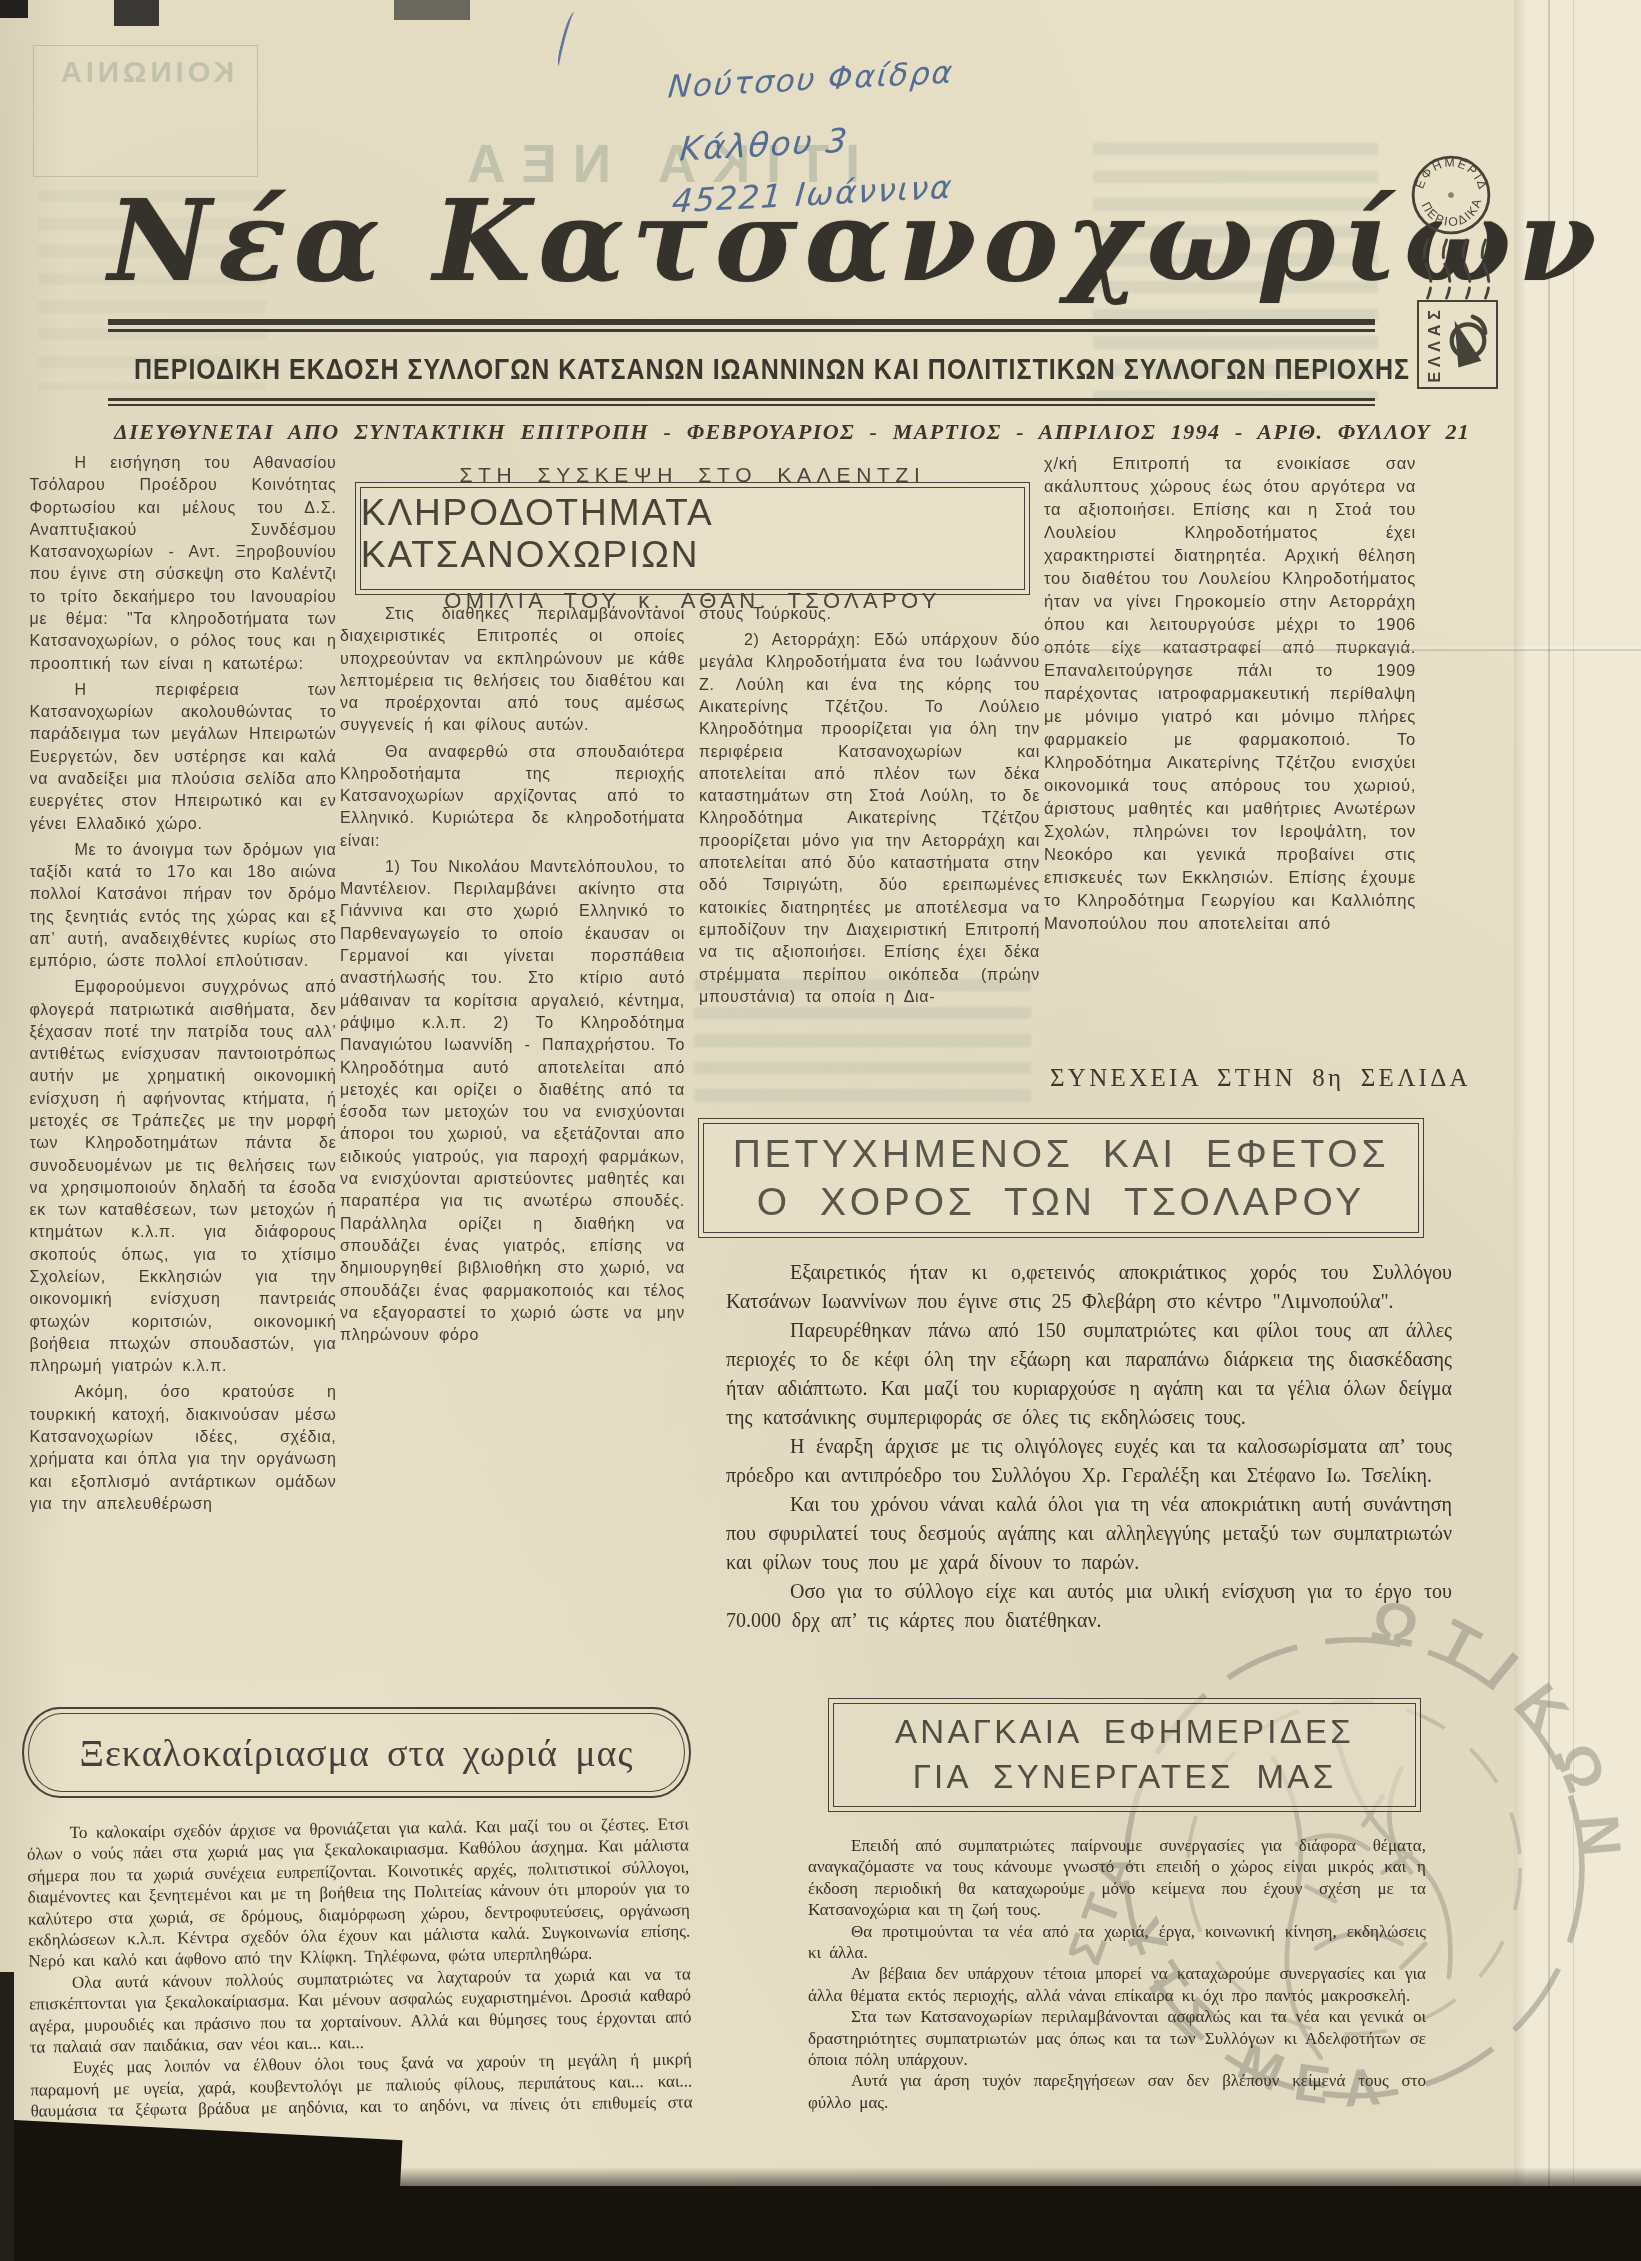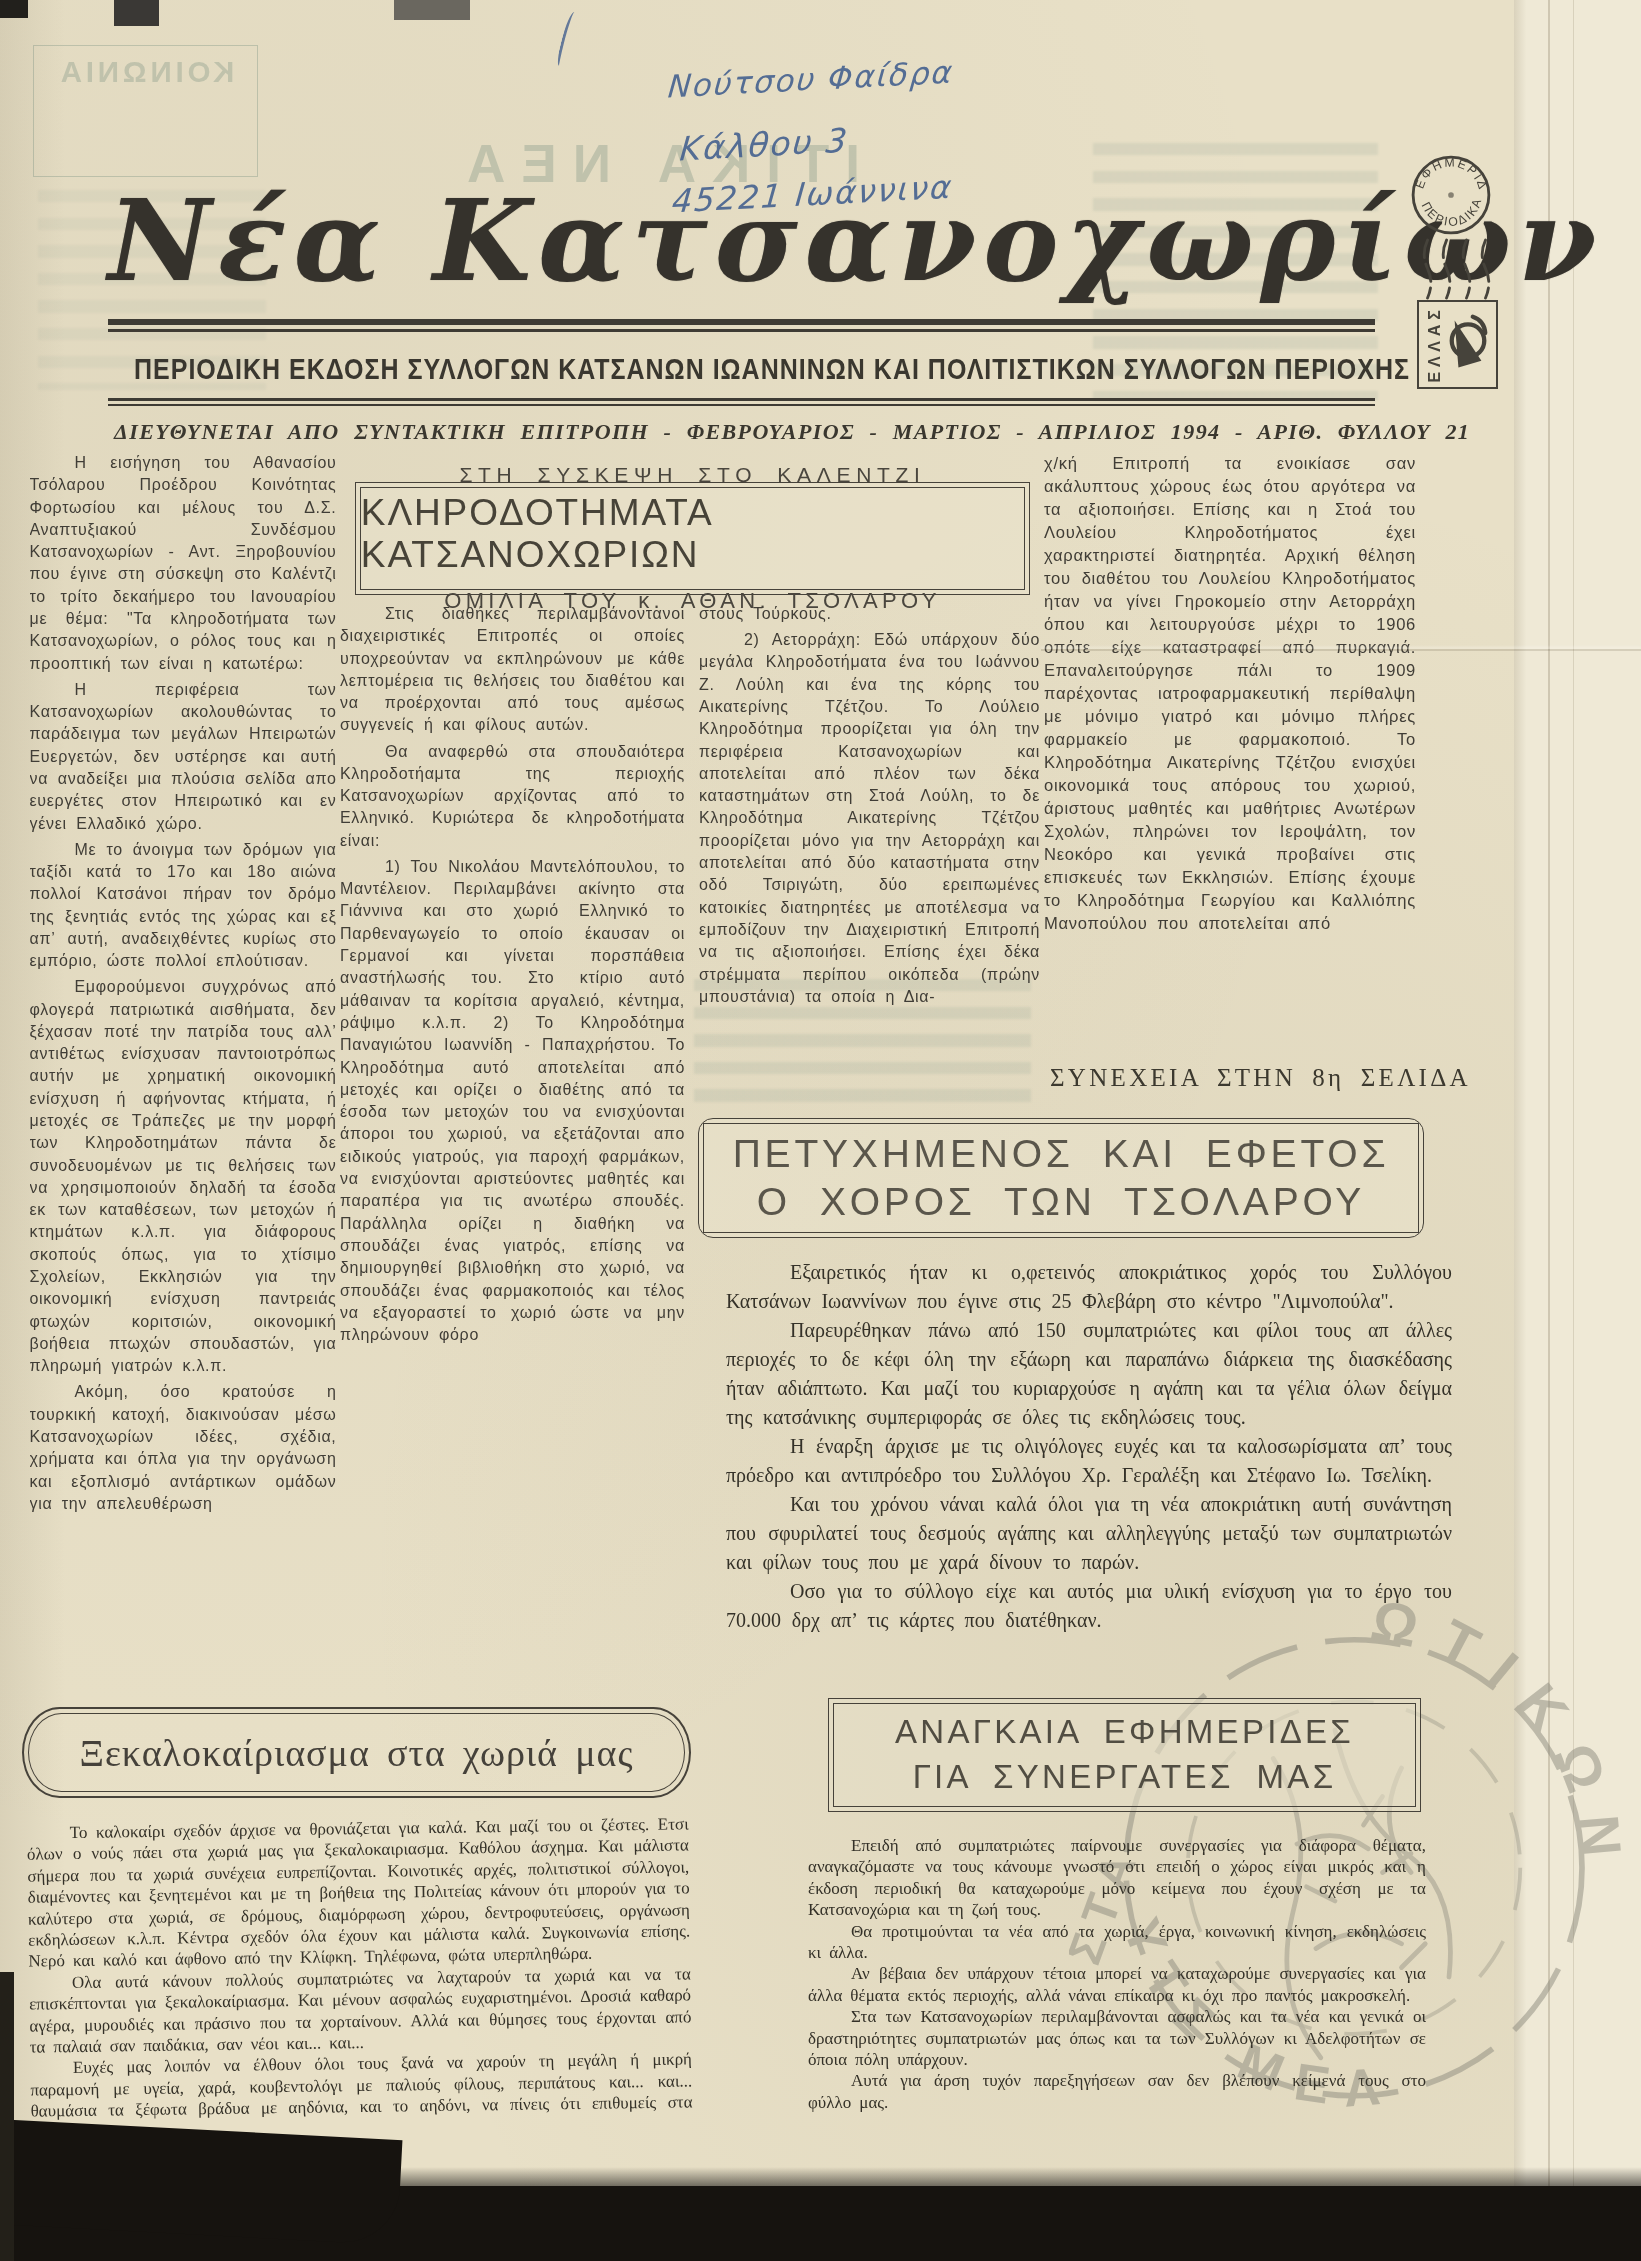--- a/index.html
+++ b/index.html
@@ -127,42 +127,42 @@
   <div class="abs dbox" style="left:355px;top:482px;width:675px;height:113px;box-sizing:border-box;">
     <div class="dbox-in">
       <div class="kicker">ΣΤΗ ΣΥΣΚΕΨΗ ΣΤΟ ΚΑΛΕΝΤΖΙ</div>
       <div class="headline1">ΚΛΗΡΟΔΟΤΗΜΑΤΑ ΚΑΤΣΑΝΟΧΩΡΙΩΝ</div>
       <div class="subhead1">ΟΜΙΛΙΑ ΤΟΥ κ. ΑΘΑΝ. ΤΣΟΛΑΡΟΥ</div>
     </div>
   </div>
 
   <div class="abs col" style="left:29.5px;top:452px;width:307px;height:1236px;">
     <p>Η εισήγηση του Αθανασίου Τσόλαρου Προέδρου Κοινότητας Φορτωσίου και μέλους του Δ.Σ. Αναπτυξιακού Συνδέσμου Κατσανοχωρίων - Αντ. Ξηροβουνίου που έγινε στη σύσκεψη στο Καλέντζι το τρίτο δεκαήμερο του Ιανουαρίου με θέμα: "Τα κληροδοτήματα των Κατσανοχωρίων, ο ρόλος τους και η προοπτική των είναι η κατωτέρω:</p>
-    <p>Η περιφέρεια των Κατσανοχωρίων ακολουθώντας το παράδειγμα των μεγάλων Ηπειρωτών Ευεργετών, δεν υστέρησε και αυτή να αναδείξει μια πλούσια σελίδα απο ευεργέτες στον Ηπειρωτικό και εν γένει Ελλαδικό χώρο.</p>
+    <p>Η περιφέρεια των Κατσανοχωρίων ακολουθώντας το παράδειγμα των μεγάλων Ηπειρωτών Ευεργετών, δεν υστέρησε και καλά να αναδείξει μια πλούσια σελίδα απο ευεργέτες στον Ηπειρωτικό και εν γένει Ελλαδικό χώρο.</p>
     <p>Με το άνοιγμα των δρόμων για ταξίδι κατά το 17ο και 18ο αιώνα πολλοί Κατσάνοι πήραν τον δρόμο της ξενητιάς εντός της χώρας και εξ απ’ αυτή, αναδειχθέντες κυρίως στο εμπόριο, ώστε πολλοί επλούτισαν.</p>
     <p>Εμφορούμενοι συγχρόνως από φλογερά πατριωτικά αισθήματα, δεν ξέχασαν ποτέ την πατρίδα τους αλλ’ αντιθέτως ενίσχυσαν παντοιοτρόπως αυτήν με χρηματική οικονομική ενίσχυση ή αφήνοντας κτήματα, ή μετοχές σε Τράπεζες με την μορφή των Κληροδοτημάτων πάντα δε συνοδευομένων με τις θελήσεις των να χρησιμοποιούν δηλαδή τα έσοδα εκ των καταθέσεων, των μετοχών ή κτημάτων κ.λ.π. για διάφορους σκοπούς όπως, για το χτίσιμο Σχολείων, Εκκλησιών για την οικονομική ενίσχυση παντρειάς φτωχών κοριτσιών, οικονομική βοήθεια πτωχών σπουδαστών, για πληρωμή γιατρών κ.λ.π.</p>
     <p>Ακόμη, όσο κρατούσε η τουρκική κατοχή, διακινούσαν μέσω Κατσανοχωρίων ιδέες, σχέδια, χρήματα και όπλα για την οργάνωση και εξοπλισμό αντάρτικων ομάδων για την απελευθέρωση</p>
   </div>
   <div class="abs col" style="left:340px;top:603px;width:345px;height:1088px;">
     <p>Στις διαθήκες περιλαμβάνοντανοι διαχειριστικές Επιτροπές οι οποίες υποχρεούνταν να εκπληρώνουν με κάθε λεπτομέρεια τις θελήσεις του διαθέτου και να προέρχονται από τους αμέσως συγγενείς ή και φίλους αυτών.</p>
     <p>Θα αναφερθώ στα σπουδαιότερα Κληροδοτήαμτα της περιοχής Κατσανοχωρίων αρχίζοντας από το Ελληνικό. Κυριώτερα δε κληροδοτήματα είναι:</p>
     <p>1) Του Νικολάου Μαντελόπουλου, το Μαντέλειον. Περιλαμβάνει ακίνητο στα Γιάννινα και στο χωριό Ελληνικό το Παρθεναγωγείο το οποίο έκαυσαν οι Γερμανοί και γίνεται πορσπάθεια αναστήλωσής του. Στο κτίριο αυτό μάθαιναν τα κορίτσια αργαλειό, κέντημα, ράψιμο κ.λ.π. 2) Το Κληροδότημα Παναγιώτου Ιωαννίδη - Παπαχρήστου. Το Κληροδότημα αυτό αποτελείται από μετοχές και ορίζει ο διαθέτης από τα έσοδα των μετοχών του να ενισχύονται άποροι του χωριού, να εξετάζονται απο ειδικούς γιατρούς, για παροχή φαρμάκων, να ενισχύονται αριστεύοντες μαθητές και παραπέρα για τις ανωτέρω σπουδές. Παράλληλα ορίζει η διαθήκη να σπουδάζει ένας γιατρός, επίσης να δημιουργηθεί βιβλιοθήκη στο χωριό, να σπουδάζει ένας φαρμακοποιός και τέλος να εξαγοραστεί το χωριό ώστε να μην πληρώνουν φόρο</p>
   </div>
   <div class="abs col" style="left:699px;top:603px;width:341px;height:475px;">
     <p class="noind">στους Τούρκους.</p>
     <p>2) Αετορράχη: Εδώ υπάρχουν δύο μεγάλα Κληροδοτήματα ένα του Ιωάννου Ζ. Λούλη και ένα της κόρης του Αικατερίνης Τζέτζου. Το Λούλειο Κληροδότημα προορίζεται για όλη την περιφέρεια Κατσανοχωρίων και αποτελείται από πλέον των δέκα καταστημάτων στη Στοά Λούλη, το δε Κληροδότημα Αικατερίνης Τζέτζου προορίζεται μόνο για την Αετορράχη και αποτελείται από δύο καταστήματα στην οδό Τσιριγώτη, δύο ερειπωμένες κατοικίες διατηρητέες με αποτέλεσμα να εμποδίζουν την Διαχειριστική Επιτροπή να τις αξιοποιήσει. Επίσης έχει δέκα στρέμματα περίπου οικόπεδα (πρώην μπουστάνια) τα οποία η Δια-</p>
   </div>
   <div class="abs col" style="left:1044px;top:452px;width:372px;height:605px;">
     <p class="noind" style="font-size:16.6px;line-height:23px;">χ/κή Επιτροπή τα ενοικίασε σαν ακάλυπτους χώρους έως ότου αργότερα να τα αξιοποιήσει. Επίσης και η Στοά του Λουλείου Κληροδοτήματος έχει χαρακτηριστεί διατηρητέα. Αρχική θέληση του διαθέτου του Λουλείου Κληροδοτήματος ήταν να γίνει Γηροκομείο στην Αετορράχη όπου και λειτουργούσε μέχρι το 1906 οπότε είχε καταστραφεί από πυρκαγιά. Επαναλειτούργησε πάλι το 1909 παρέχοντας ιατροφαρμακευτική περίθαλψη με μόνιμο γιατρό και μόνιμο πλήρες φαρμακείο με φαρμακοποιό. Το Κληροδότημα Αικατερίνης Τζέτζου ενισχύει οικονομικά τους απόρους του χωριού, άριστους μαθητές και μαθήτριες Ανωτέρων Σχολών, πληρώνει τον Ιεροψάλτη, τον Νεοκόρο και γενικά προβαίνει στις επισκευές των Εκκλησιών. Επίσης έχουμε το Κληροδότημα Γεωργίου και Καλλιόπης Μανοπούλου που αποτελείται από</p>
   </div>
   <div class="abs continuation" style="left:1050px;top:1064px;">ΣΥΝΕΧΕΙΑ ΣΤΗΝ 8η ΣΕΛΙΔΑ</div>
 
   <div class="abs" style="left:1041px;top:649px;width:600px;height:1.9px;background:rgba(95,85,60,.18);box-shadow:0 -1.9px 2.9px rgba(255,255,250,.4);"></div>
 
-  <div class="abs dbox" style="left:698px;top:1118px;width:726px;height:120px;box-sizing:border-box;border-radius:15px;">
+  <div class="abs dbox" style="left:698px;top:1118px;width:726px;height:120px;box-sizing:border-box;">
     <div class="dbox-in">
       <div class="headline2">
         <div>ΠΕΤΥΧΗΜΕΝΟΣ ΚΑΙ ΕΦΕΤΟΣ</div>
         <div>Ο ΧΟΡΟΣ ΤΩΝ ΤΣΟΛΑΡΟΥ</div>
       </div>
     </div>
   </div>
   <div class="abs serif art2" style="left:726px;top:1258px;width:726px;height:398px;">
     <p>Εξαιρετικός ήταν κι ο,φετεινός αποκριάτικος χορός του Συλλόγου Κατσάνων Ιωαννίνων που έγινε στις 25 Φλεβάρη στο κέντρο "Λιμνοπούλα".</p>
     <p>Παρευρέθηκαν πάνω από 150 συμπατριώτες και φίλοι τους απ άλλες περιοχές το δε κέφι όλη την εξάωρη και παραπάνω διάρκεια της διασκέδασης ήταν αδιάπτωτο. Και μαζί του κυριαρχούσε η αγάπη και τα γέλια όλων δείγμα της κατσάνικης συμπεριφοράς σε όλες τις εκδηλώσεις τους.</p>

